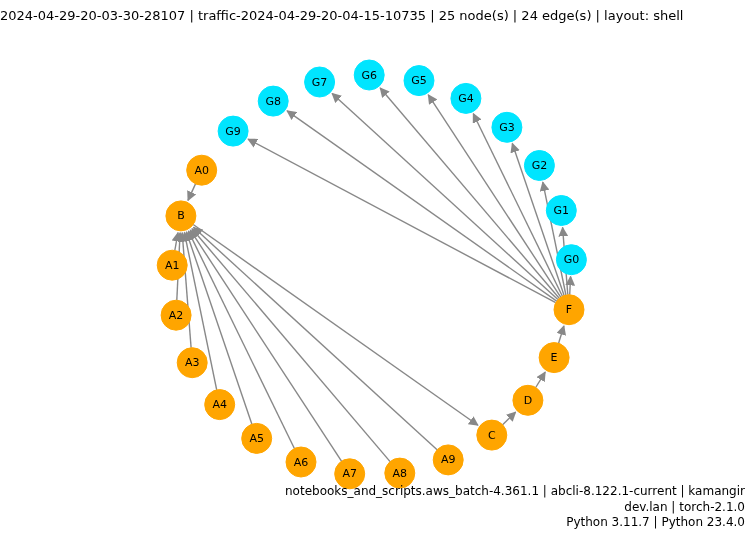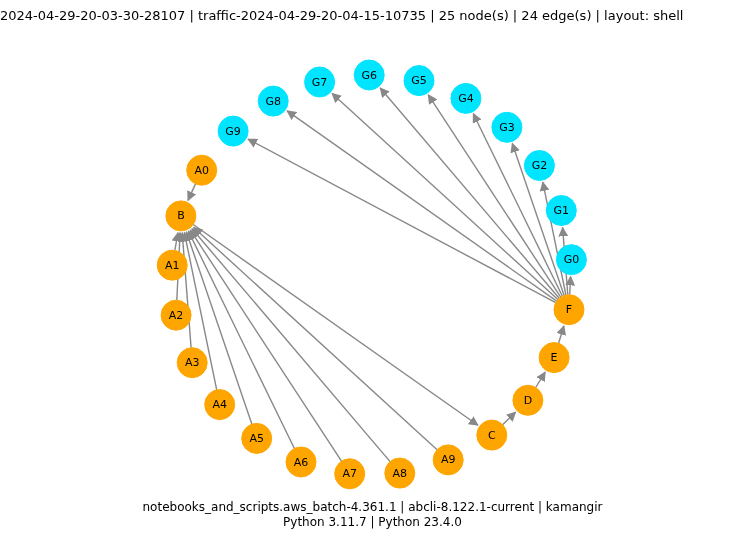--- a/index.html
+++ b/index.html
@@ -19,21 +19,21 @@
     text-align: center;
     font-size: 13px;
     color: #000;
     white-space: nowrap;
   }
   .footer-bar {
     position: absolute;
     bottom: 8px;
     left: 0;
     width: 745px;
-    text-align: center;
+    text-align: right;
     font-size: 12px;
     color: #000;
     line-height: 1.3;
   }
   svg.graph {
     position: absolute;
     top: 0;
     left: 0;
   }
   .edge {
@@ -192,14 +192,15 @@
       </g>
       <g class="node-a">
         <circle cx="569.0" cy="309.7" r="15"></circle>
         <text x="569.0" y="309.7" class="nodelabel">F</text>
       </g>
     </g>
 </svg>
 
 <div class="footer-bar">
   <div>notebooks_and_scripts.aws_batch-4.361.1 | abcli-8.122.1-current | kamangir</div>
+  <div>dev.lan | torch-2.1.0</div>
   <div>Python 3.11.7 | Python 23.4.0</div>
 </div>
 
 </body></html>

